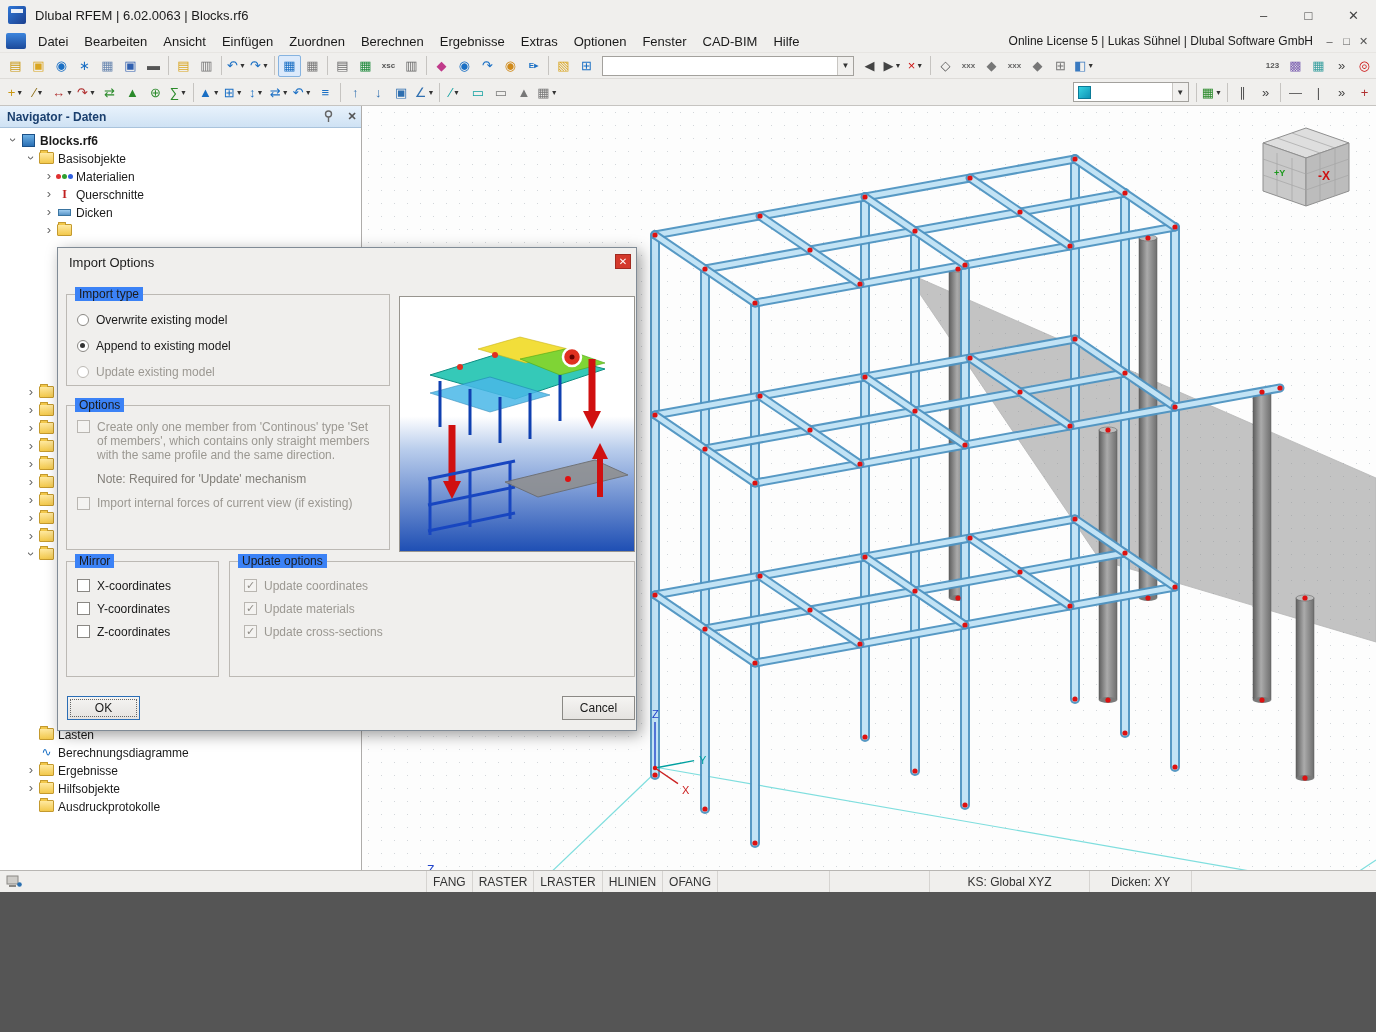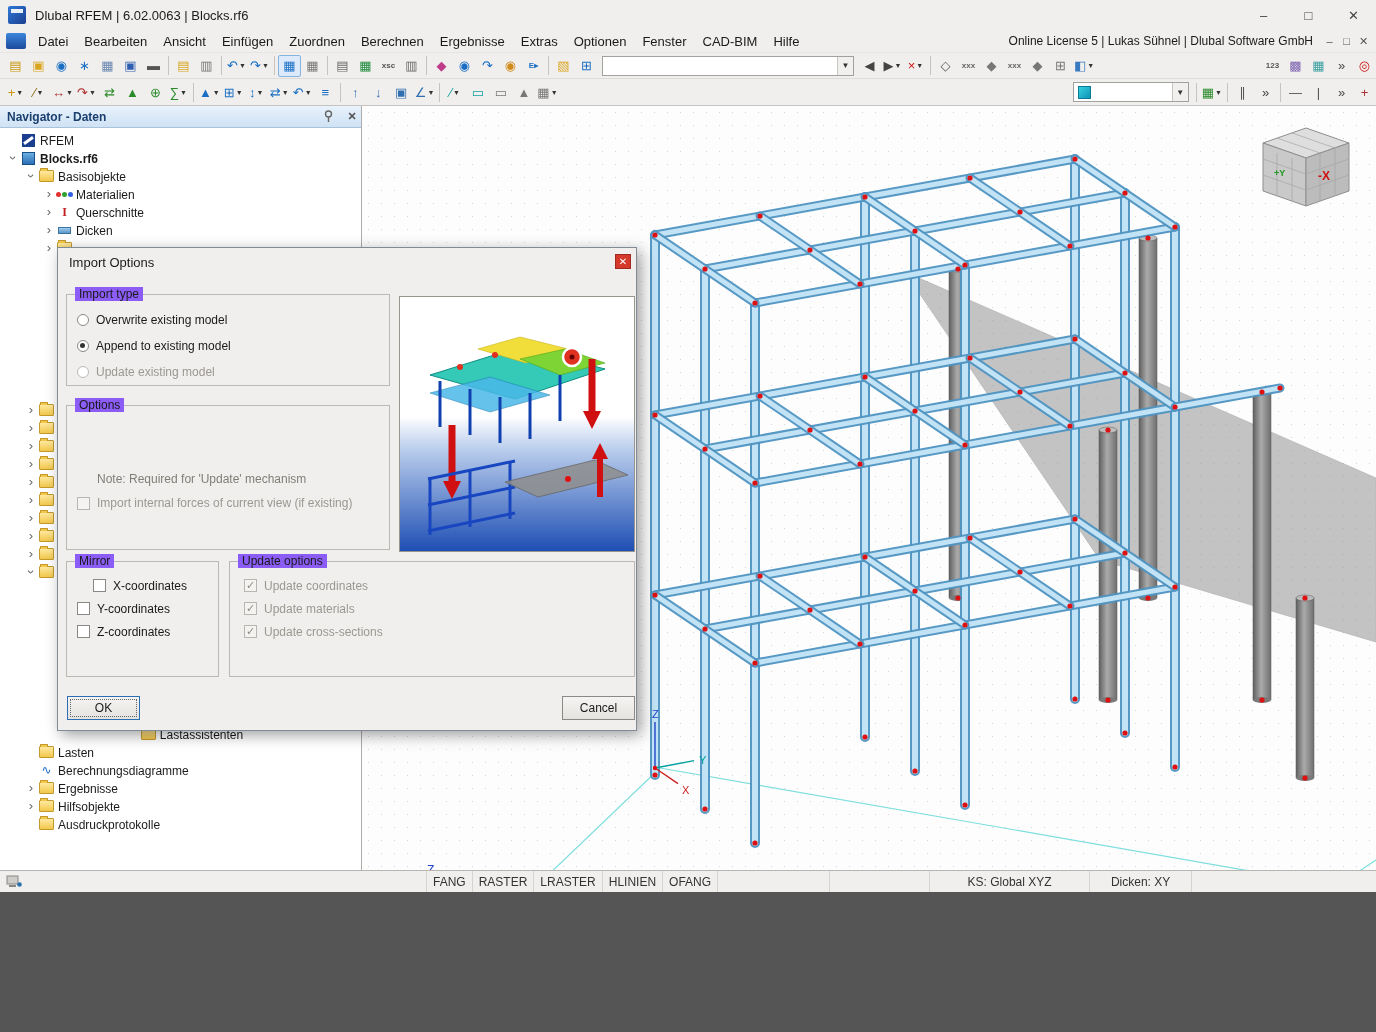--- a/index.html
+++ b/index.html
@@ -69,21 +69,21 @@
 
   
   #statusbar{position:absolute;left:0;bottom:0;width:100%;height:22px;background:#f0efed;border-top:1px solid #b8b6b3;display:flex;align-items:center;font-size:12px;color:#333;box-sizing:border-box;}
   .sseg{height:100%;display:flex;align-items:center;justify-content:center;border-right:1px solid #d6d4d1;box-sizing:border-box;padding:0 6px;}
 
   
   #dialog{position:absolute;left:57px;top:247px;width:580px;height:484px;background:#f0efed;border:1px solid #808b96;box-shadow:4px 4px 14px rgba(0,0,0,.38);box-sizing:border-box;}
   #dlg-titlebar{height:28px;display:flex;align-items:center;padding-left:11px;font-size:13px;}
   #dlg-close{position:absolute;right:5px;top:6px;width:16px;height:15px;background:#d4392c;color:#fff;font-size:10px;line-height:10px;display:flex;align-items:center;justify-content:center;border:1px solid #a02a20;box-sizing:border-box;}
   .group{position:absolute;border:1px solid #bcb9b4;box-sizing:border-box;}
-  .legend{position:absolute;top:-8px;left:8px;background:#8b5cf6;padding:0 4px;font-size:12px;line-height:14px;}
+  .legend{position:absolute;top:-8px;left:8px;background:#3b82f6;padding:0 4px;font-size:12px;line-height:14px;}
   .opt-row{display:flex;align-items:center;gap:7px;font-size:12px;}
   .opt-row.top{align-items:flex-start;}
   .dis{color:#9b9892;}
   .radio{width:12px;height:12px;border-radius:50%;border:1px solid #8a8884;background:#fff;position:relative;flex:0 0 12px;box-sizing:border-box;}
   .radio.sel::after{content:"";position:absolute;left:2px;top:2px;width:5px;height:5px;border-radius:50%;background:#333;}
   .radio.rdis{border-color:#bcb9b4;}
   .cb{width:13px;height:13px;border:1px solid #8a8884;background:#fff;position:relative;flex:0 0 13px;box-sizing:border-box;}
   .cb.cdis{background:#f4f3f1;border-color:#b9b6b1;}
   .cb.chk::after{content:"\2713";position:absolute;left:1px;top:-1px;font-size:11px;color:#555;}
   .cb.chk.cdis::after{color:#8f8c86;}
@@ -394,27 +394,20 @@
       <span class="sp"></span>
       <span class="nav-hbtn">
         <svg width="11" height="13" viewBox="0 0 11 13">
             <circle cx="5.5" cy="4" r="3" fill="none" stroke="#666" stroke-width="1.4"></circle>
             <line x1="5.5" y1="7" x2="5.5" y2="12" stroke="#666" stroke-width="1.4"></line>
           </svg>
       </span>
       <span class="nav-hbtn">✕</span>
     </div>
     <div id="nav-tree">
-        <div class="trow" style="padding-left: 6px;">
-          <span class="texp"></span>
-          <span class="ticon">
-            <span class="ic-rfem"></span>
-          </span>
-          <span class="tlabel">RFEM</span>
-        </div>
         <div class="trow" style="padding-left: 6px;">
           <span class="texp open"><span class="g">›</span></span>
           <span class="ticon">
             <span class="ic-model"></span>
           </span>
           <span class="tlabel bold">Blocks.rf6</span>
         </div>
         <div class="trow" style="padding-left: 24px;">
           <span class="texp open"><span class="g">›</span></span>
           <span class="ticon">
@@ -885,31 +878,35 @@
         <line x1="28" y1="234" x2="115" y2="216" stroke="#1846c0" stroke-width="3"></line>
         <polygon points="105,185 195,163 228,178 138,200" fill="#8f8f8f" opacity="0.88" stroke="#6a6a6a"></polygon>
         <circle cx="168" cy="182" r="3" fill="#e01010"></circle>
         <line x1="200" y1="200" x2="200" y2="160" stroke="#d01010" stroke-width="6"></line>
         <polygon points="192,162 208,162 200,146" fill="#d01010"></polygon>
       </svg>
     </div>
 
     <div class="group" style="left:8px;top:157px;width:324px;height:145px;">
       <span class="legend">Options</span>
+      <div class="opt-row top" style="position:absolute;left:10px;top:14px;right:8px;">
+        <span class="cb cdis"></span>
+        <span class="dis" style="line-height:14px;">Create only one member from 'Continous' type 'Set of members', which contains only straight members with the same profile and the same direction.</span>
+      </div>
       <div class="dis" style="position:absolute;left:30px;top:66px;font-size:12px;color:#817e78;">Note: Required for 'Update' mechanism</div>
       <div class="opt-row" style="position:absolute;left:10px;top:90px;right:8px;">
         <span class="cb cdis"></span>
         <span class="dis">Import internal forces of current view (if existing)</span>
       </div>
     </div>
 
     <div class="group" style="left:8px;top:313px;width:153px;height:116px;">
       <span class="legend">Mirror</span>
       <div id="mirror-rows" style="position:absolute;left:10px;top:12px;right:4px;">
-          <div class="opt-row" style="height: 23px; margin-left: 16px;">
+          <div class="opt-row" style="height: 23px;">
             <span class="cb"></span>
             <span>X-coordinates</span>
           </div>
           <div class="opt-row" style="height: 23px;">
             <span class="cb"></span>
             <span>Y-coordinates</span>
           </div>
           <div class="opt-row" style="height: 23px;">
             <span class="cb"></span>
             <span>Z-coordinates</span>

